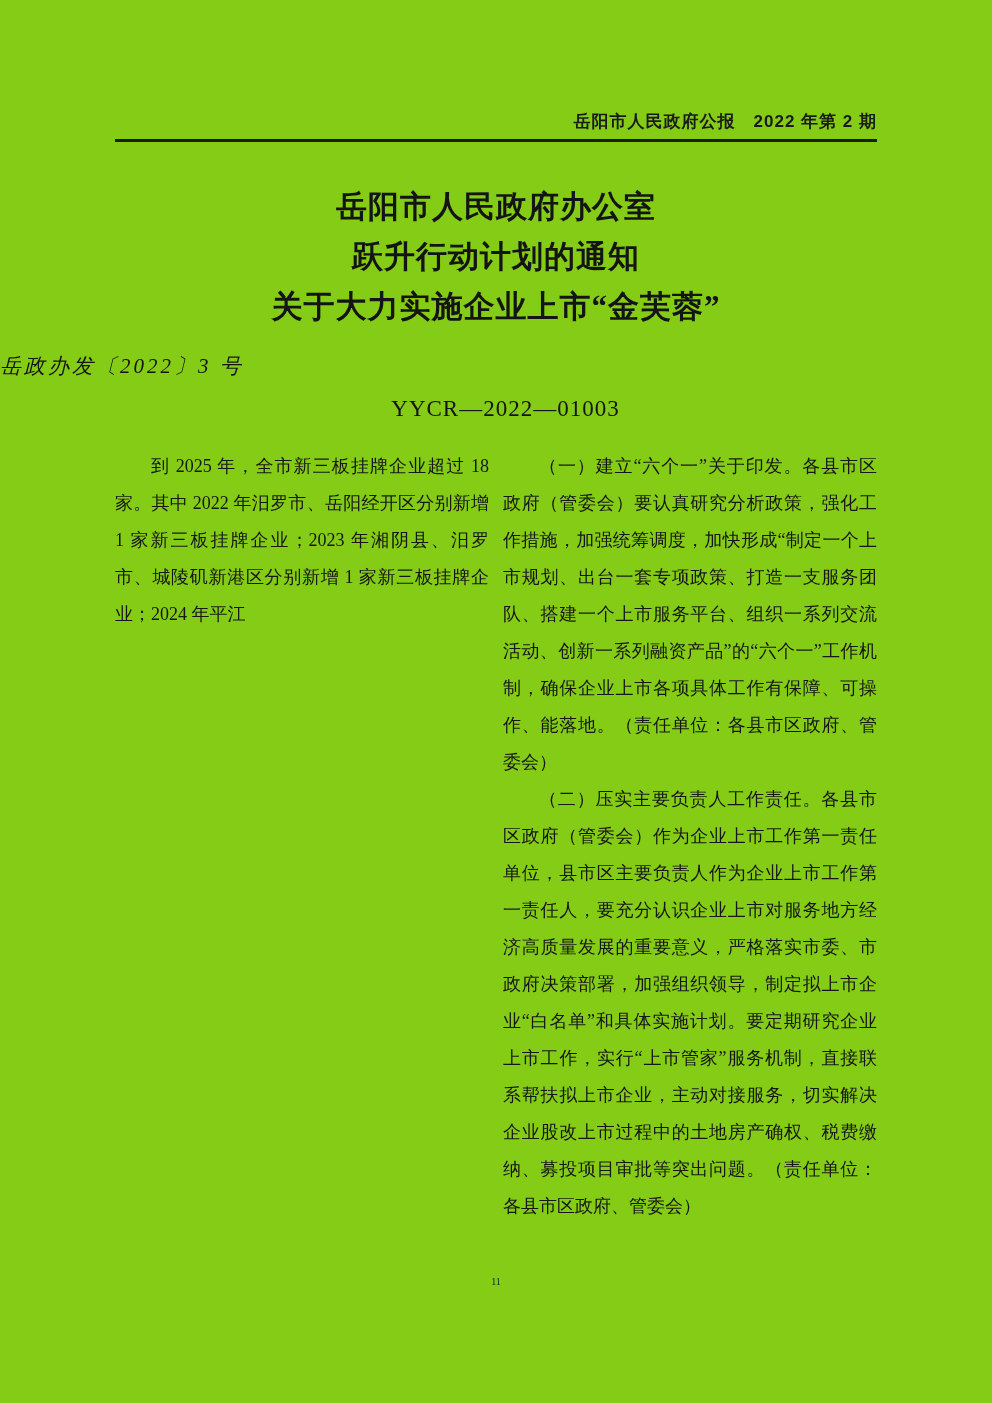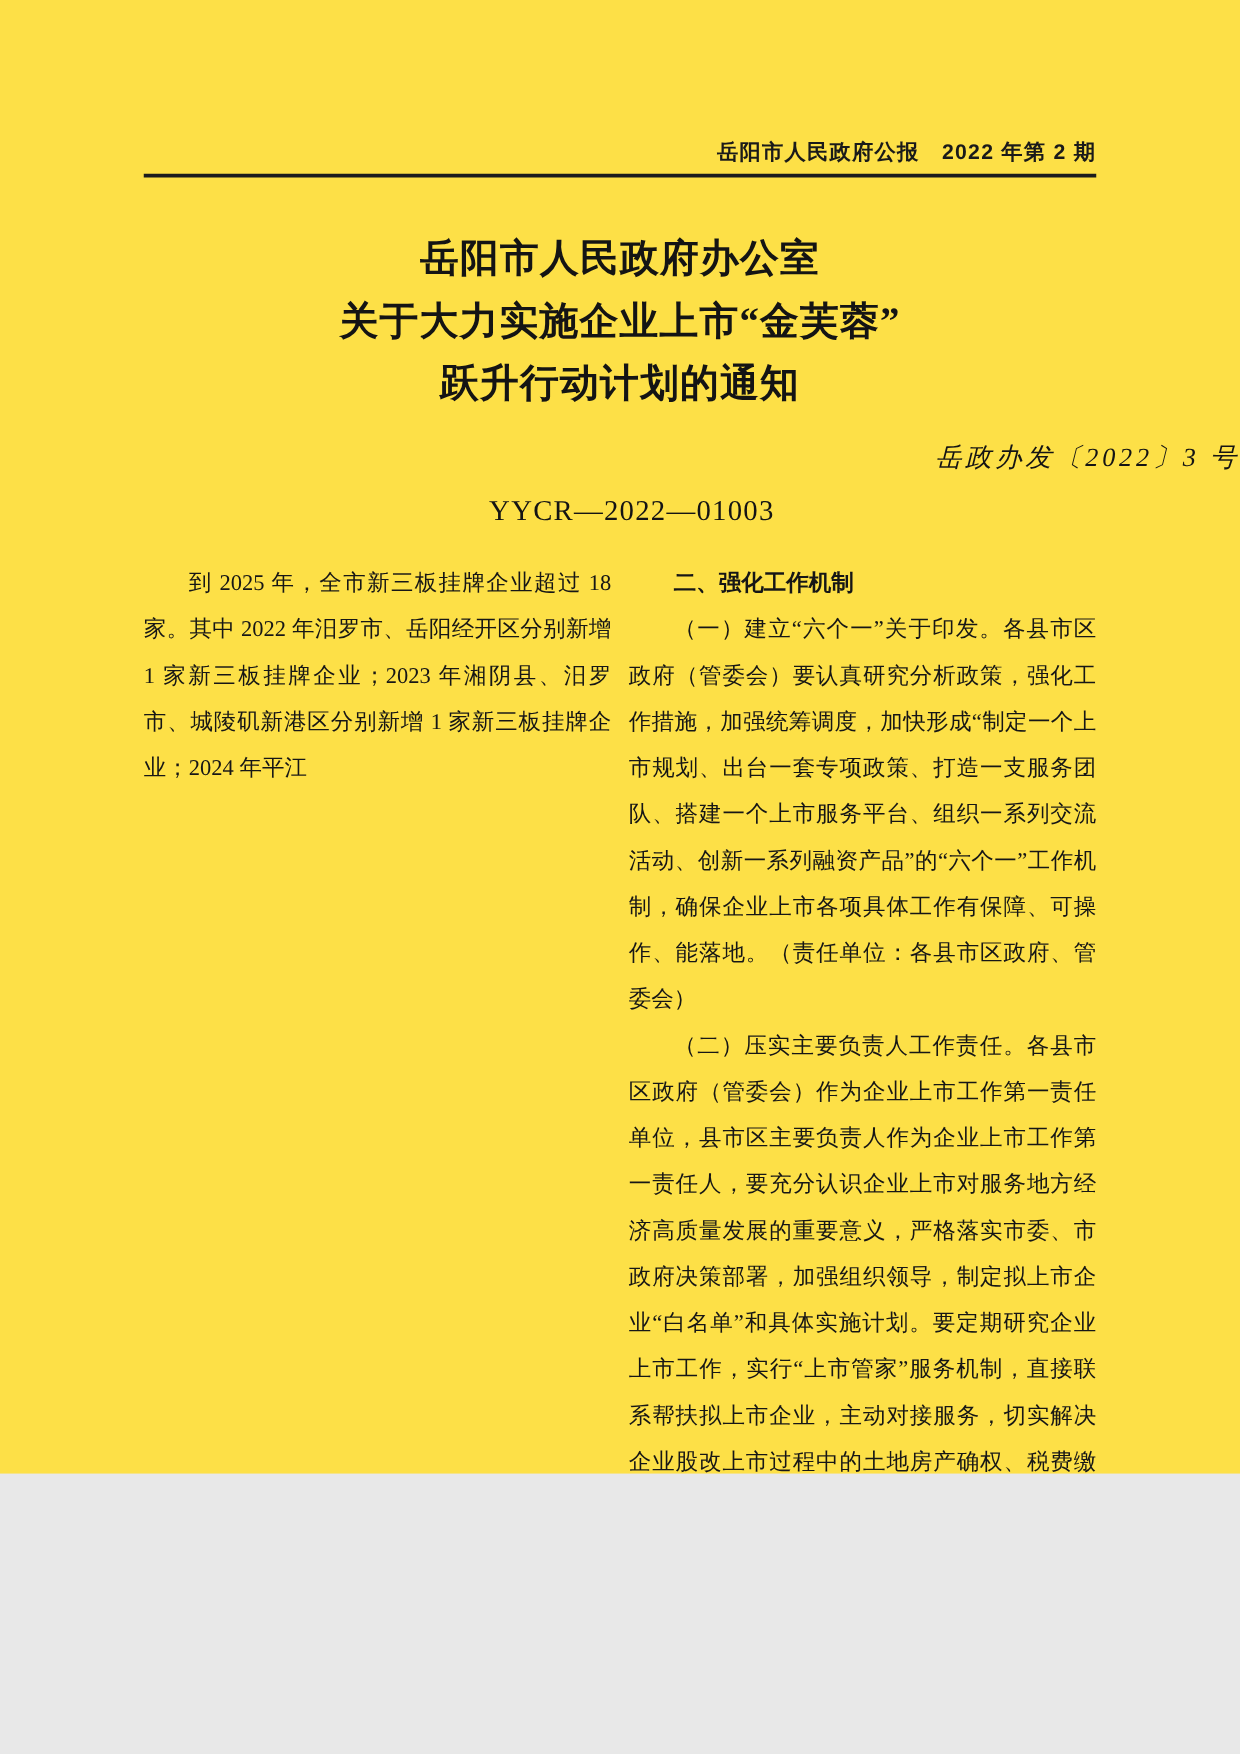--- a/index.html
+++ b/index.html
@@ -1,21 +1,21 @@
 <!DOCTYPE html>
 <html><head>
 <meta charset="utf-8">
 <style>
   html, body { margin: 0; padding: 0; background: #e8e8e8; }
   .page {
     position: relative;
     width: 992px;
-    height: 1179px;
+    height: 1403px;
     margin: 0 auto;
-    background: #fde047;
+    background: #84cc16;
     color: #141414;
     font-family: "Liberation Serif", "DejaVu Serif", serif;
     overflow: hidden;
     box-sizing: border-box;
   }
   .masthead {
     margin: 0 115px;
     padding-top: 110px;
   }
   .masthead-text {
@@ -34,21 +34,21 @@
     margin: 40px 115px 16px;
     text-align: center;
     font-size: 31px;
     font-weight: 700;
     line-height: 50px;
     letter-spacing: 1px;
   }
   .doc-title .title-line { display: block; }
   .doc-number {
     margin-top: 20px;
-    text-align: right;
+    text-align: left;
     font-size: 21px;
     font-style: italic; 
     letter-spacing: 3px;
   }
   .doc-code {
     margin-top: 16px;
     text-align: center;
     font-size: 23px;
     letter-spacing: 1px;
     padding-left: 19px;
@@ -85,36 +85,35 @@
 
 <div class="page">
 
   <div class="masthead">
     <div class="masthead-text">岳阳市人民政府公报　2022 年第 2 期</div>
     <div class="masthead-rule"></div>
   </div>
 
   <h1 class="doc-title">
     <span class="title-line">岳阳市人民政府办公室</span>
+    <span class="title-line">跃升行动计划的通知</span>
     <span class="title-line">关于大力实施企业上市“金芙蓉”</span>
-    <span class="title-line">跃升行动计划的通知</span>
   </h1>
 
   <div class="doc-number">岳政办发〔2022〕3 号</div>
 
   <div class="doc-code">YYCR—2022—01003</div>
 
   <div class="columns">
 
     <div class="column">
       <p class="para">到 2025 年，全市新三板挂牌企业超过 18 家。其中 2022 年汨罗市、岳阳经开区分别新增 1 家新三板挂牌企业；2023 年湘阴县、汨罗市、城陵矶新港区分别新增 1 家新三板挂牌企业；2024 年平江</p>
     </div>
 
     <div class="column">
-      <p class="para"><span class="lead-bold">二、强化工作机制</span></p>
       <p class="para"><span class="lead-kai">（一）建立“六个一”关于印发。</span><span>各县市区政府（管委会）要认真研究分析政策，强化工作措施，加强统筹调度，加快形成“制定一个上市规划、出台一套专项政策、打造一支服务团队、搭建一个上市服务平台、组织一系列交流活动、创新一系列融资产品”的“六个一”工作机制，确保企业上市各项具体工作有保障、可操作、能落地。（责任单位：各县市区政府、管委会）</span></p>
       <p class="para"><span class="lead-kai">（二）压实主要负责人工作责任。</span><span>各县市区政府（管委会）作为企业上市工作第一责任单位，县市区主要负责人作为企业上市工作第一责任人，要充分认识企业上市对服务地方经济高质量发展的重要意义，严格落实市委、市政府决策部署，加强组织领导，制定拟上市企业“白名单”和具体实施计划。要定期研究企业上市工作，实行“上市管家”服务机制，直接联系帮扶拟上市企业，主动对接服务，切实解决企业股改上市过程中的土地房产确权、税费缴纳、募投项目审批等突出问题。（责任单位：各县市区政府、管委会）</span></p>
     </div>
 
   </div>
 
   <div class="page-number">11</div>
 
 </div>
 

